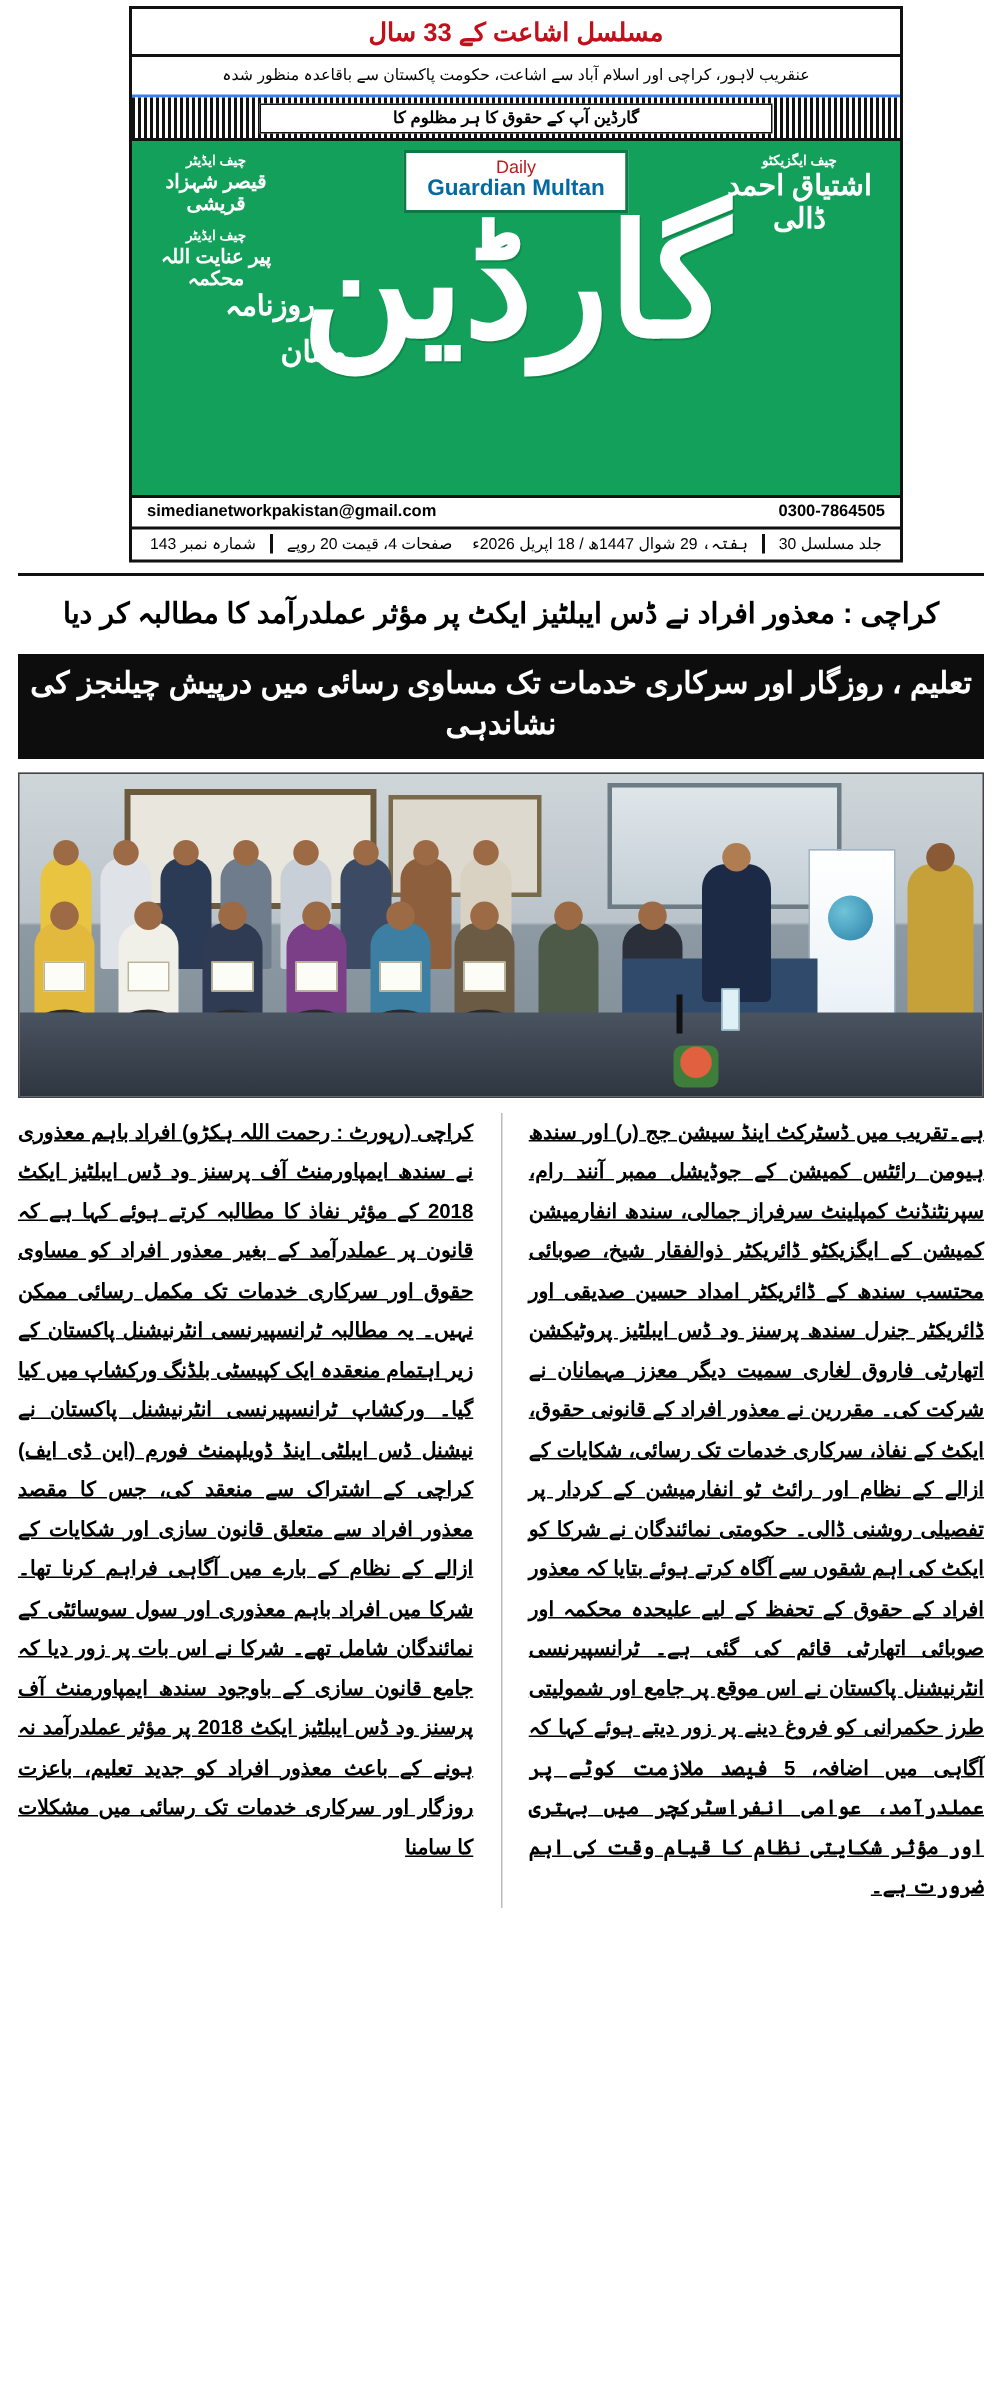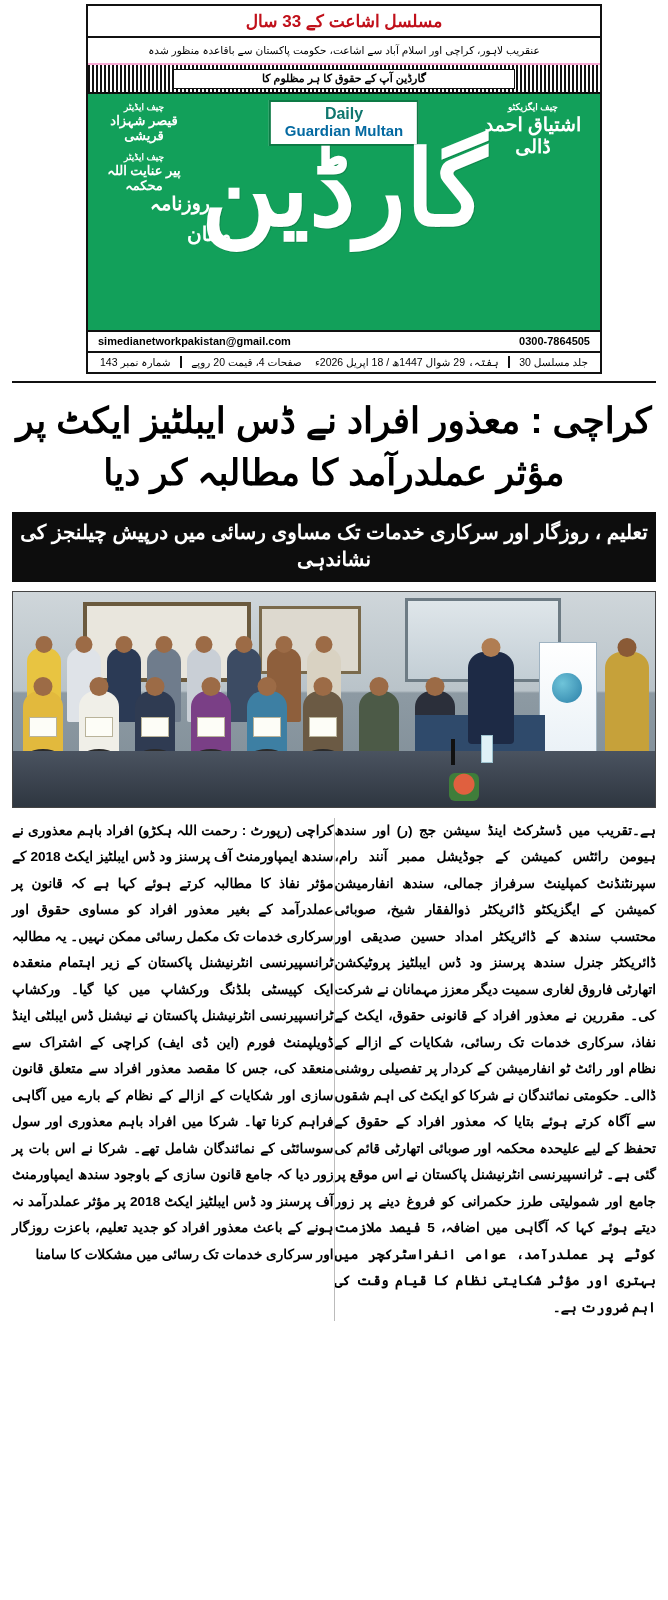--- a/index.html
+++ b/index.html
@@ -40,21 +40,21 @@
     direction: rtl;
     letter-spacing: .5px;
     border-bottom: 2px solid #111;
   }
   .m-sub {
     text-align: center;
     font-size: 10.5px;
     direction: rtl;
     padding: 5px 6px 5px 6px;
     line-height: 1.45;
-    border-bottom: 2px solid #f9a8d4;
+    border-bottom: 2px solid #3b82f6;
   }
   .m-banner-wrap {
     padding: 4px 4px 3px 4px;
     border-bottom: 2px solid #111;
     background: repeating-linear-gradient(90deg,#111 0 2px,#fff 2px 4px);
   }
   .m-banner {
     margin: 0 auto;
     width: 66%;
     background: #fff;
@@ -110,23 +110,23 @@
     left: 50%;
     transform: translateX(-50%);
     top: 6px;
     background: #fff;
     border: 2px solid #0d7a45;
     padding: 3px 14px 5px 14px;
     text-align: center;
     line-height: 1.1;
   }
   .m-eng-daily {
-    font-size: 16px;
-    font-weight: bold;
-    color: #0f766e;
+    font-size: 12px;
+    font-weight: normal;
+    color: #b91c1c;
   }
   .m-eng-name {
     font-size: 15px;
     font-weight: bold;
     color: #0369a1;
     white-space: nowrap;
   }
   .m-editor-left {
     position: absolute;
     left: 8px;
@@ -188,21 +188,21 @@
   }
 
   
   .hr-thick {
     border-top: 2px solid #111;
     margin: 7px 12px 0 12px;
   }
   .headline {
     direction: rtl;
     text-align: center;
-    font-size: 36px;
+    font-size: 19px;
     font-weight: bold;
     line-height: 1.45;
     padding: 12px 14px 10px 14px;
     letter-spacing: -.3px;
   }
   .subhead {
     direction: rtl;
     text-align: center;
     background: #0d0d0d;
     color: #fff;
@@ -333,22 +333,23 @@
     left: 436px; bottom: 6px; width: 30px; height: 28px;
     background: radial-gradient(circle at 50% 40%, #e0603f 0 10px, #3f7d3a 11px 100%);
     border-radius: 6px;
   }
 
   
   .article {
     margin: 10px 12px 0 12px;
     display: flex;
     flex-direction: row-reverse;
-    gap: 0;
-    direction: rtl;
+    gap: 18px;
+    direction: rtl;
+    text-decoration: underline;
   }
   .col {
     flex: 1;
     font-size: 13.6px;
     line-height: 1.95;
     text-align: justify;
     direction: rtl;
     font-weight: bold;
   }
   .col p { margin: 0; }

